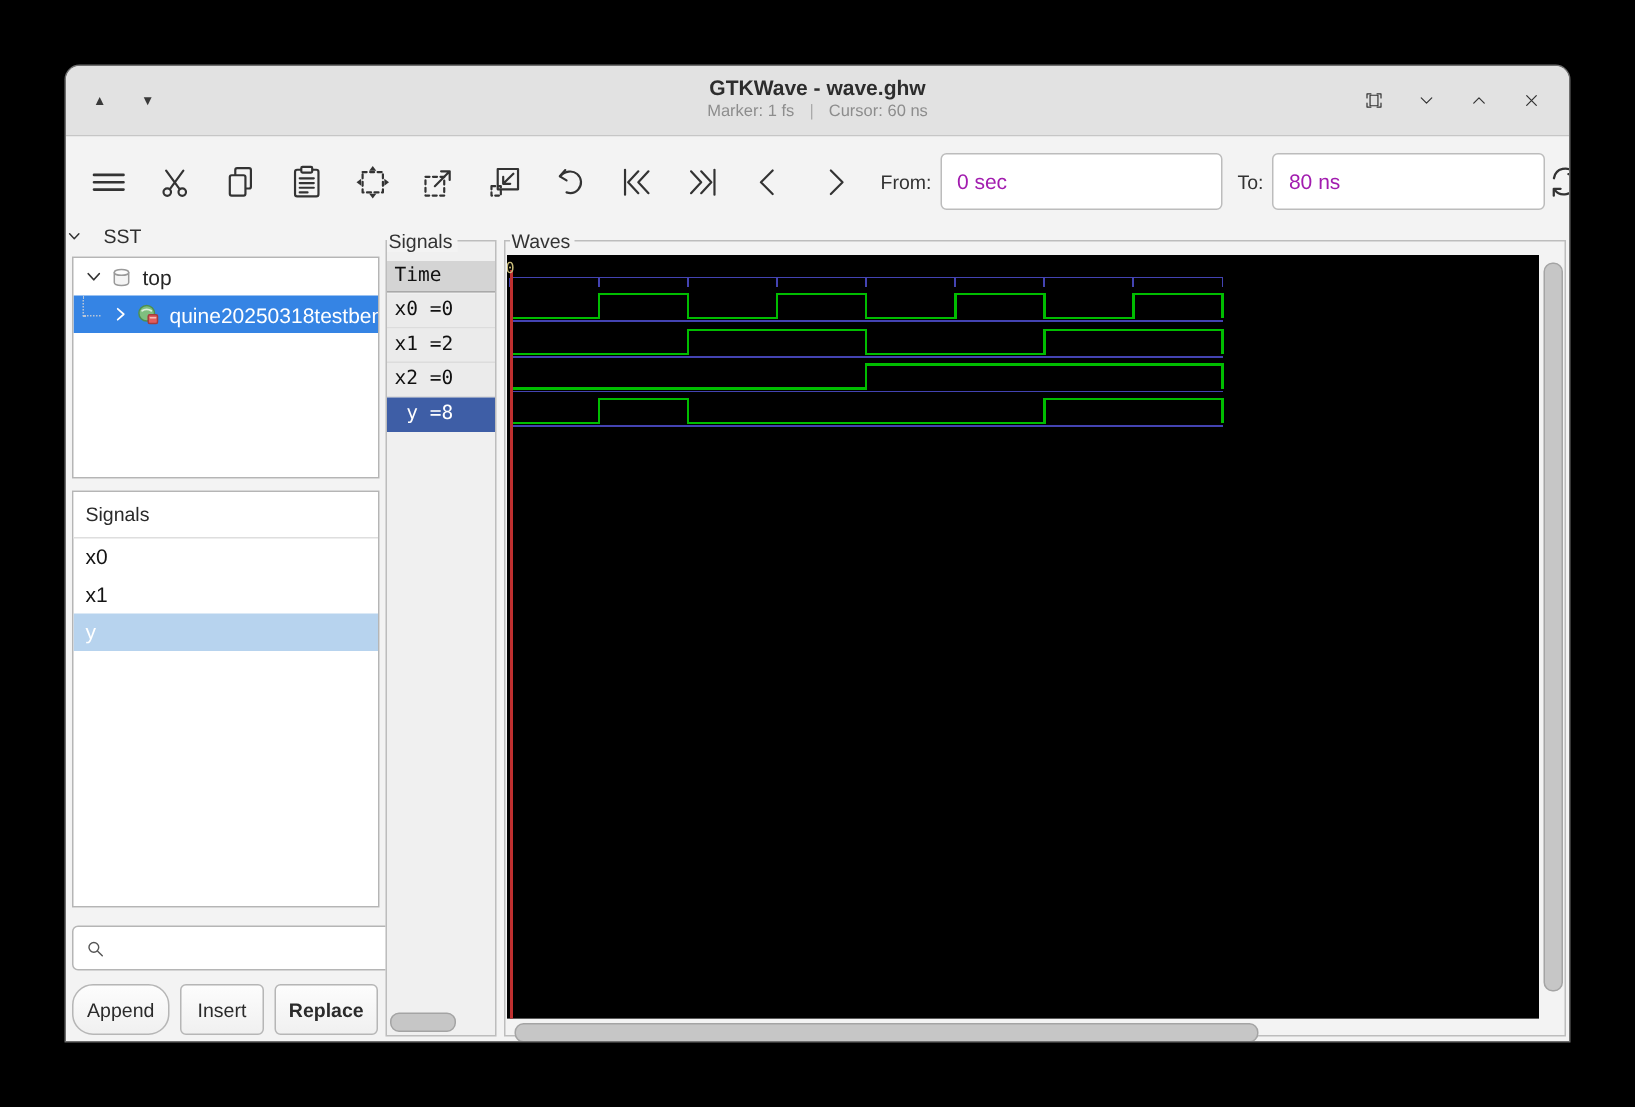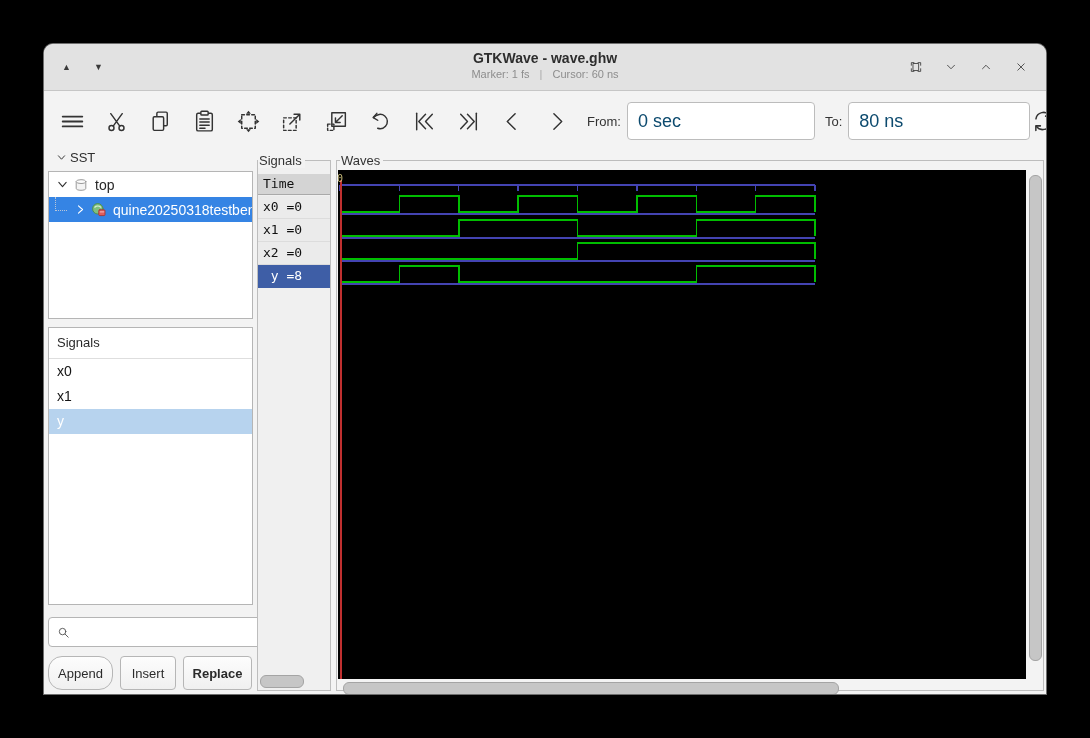--- a/index.html
+++ b/index.html
@@ -25,30 +25,30 @@
   
   .toolbar{height:60px;display:flex;align-items:center;padding:0 0 0 13px;background:#f3f3f3;}
   .tbicons{display:contents;}
   .icon{display:inline-flex;align-items:center;justify-content:center;}
   .ticon{width:30px;height:30px;margin-right:14px;flex:0 0 auto;}
   .ticon svg{width:25px;height:25px;}
   .icon svg path,.icon svg rect,.icon svg circle,.icon svg ellipse
     {stroke:#333;fill:none;stroke-width:1.4;stroke-linecap:round;stroke-linejoin:round;}
   .tb-label{font-size:13px;color:#333;margin:0 6px 0 2px;flex:0 0 auto;}
   .tb-input{height:34px;width:166px;border:1px solid #bcbcbc;border-radius:4px;background:#fff;
-            padding:1px 10px;font-size:18px;color:#0c4a6e;font-family:"Liberation Sans",sans-serif;box-sizing:content-box;}
+            padding:1px 10px;font-size:14px;color:#a21caf;font-family:"Liberation Sans",sans-serif;box-sizing:content-box;}
   .tb-input.to{width:160px;}
   .reload{width:30px;height:30px;margin-left:auto;margin-right:24px;}
   .reload svg{width:26px;height:26px;}
 
   
   .content{position:absolute;top:107px;left:0;right:0;bottom:0;}
 
-  .sst-expander{position:absolute;left:12px;top:-2px;height:16px;display:flex;align-items:center;
-                gap:3px;font-size:13px;color:#2e2e2e;}
+  .sst-expander{position:absolute;left:0;top:-2px;height:16px;display:flex;align-items:center;
+                gap:14px;font-size:13px;color:#2e2e2e;}
   .sst-expander svg{width:11px;height:11px;}
 
   .tree{position:absolute;left:4px;top:20px;width:203px;height:146px;background:#fff;
         border:1px solid #b5b5b5;overflow:hidden;}
   .tree-row{position:relative;height:25px;display:flex;align-items:center;font-size:14px;
             color:#262626;white-space:nowrap;overflow:hidden;}
   .tree-row.sel{background:#3584e4;color:#fff;}
   .tree-row .exp{width:13px;height:13px;margin:0 4px 0 7px;flex:0 0 auto;}
   .tree-row .exp svg{width:13px;height:13px;}
   .tree-row.sel .exp svg path{stroke:#fff;}
@@ -287,21 +287,21 @@
           <div class="btn b0">Append</div>
           <div class="btn b1">Insert</div>
           <div class="btn b2">Replace</div>
         </div>
 
       <div class="frame midframe">
         <div class="frame-label">Signals</div>
         <div class="time-header">Time</div>
         <div>
             <div class="sigrow" style="top:35px">x0 =0</div>
-            <div class="sigrow" style="top:58px">x1 =0</div>
+            <div class="sigrow" style="top:58px">x1 =2</div>
             <div class="sigrow" style="top:81px">x2 =0</div>
             <div class="sigrow sel" style="top:104px"> y =8</div>
           </div>
         <div class="hthumb" style="left:2px;bottom:2px;width:42px;"></div>
       </div>
 
       <div class="frame waveframe">
         <div class="frame-label" style="left:3px">Waves</div>
         <svg class="wavecanvas" width="688" height="509" viewBox="0 0 688 509">
             <rect width="688" height="509" fill="#000000"></rect>

